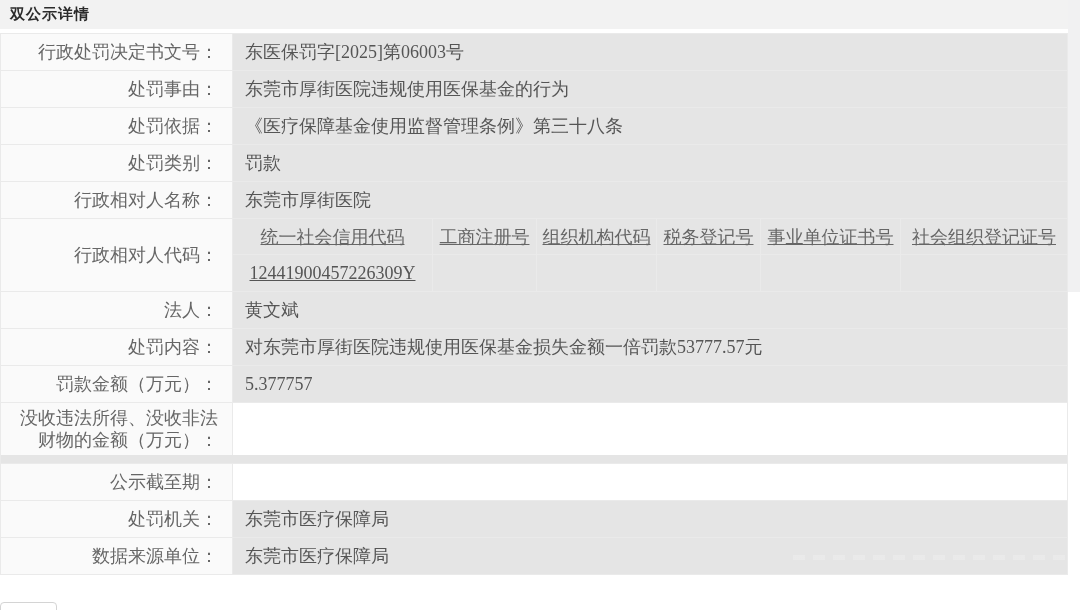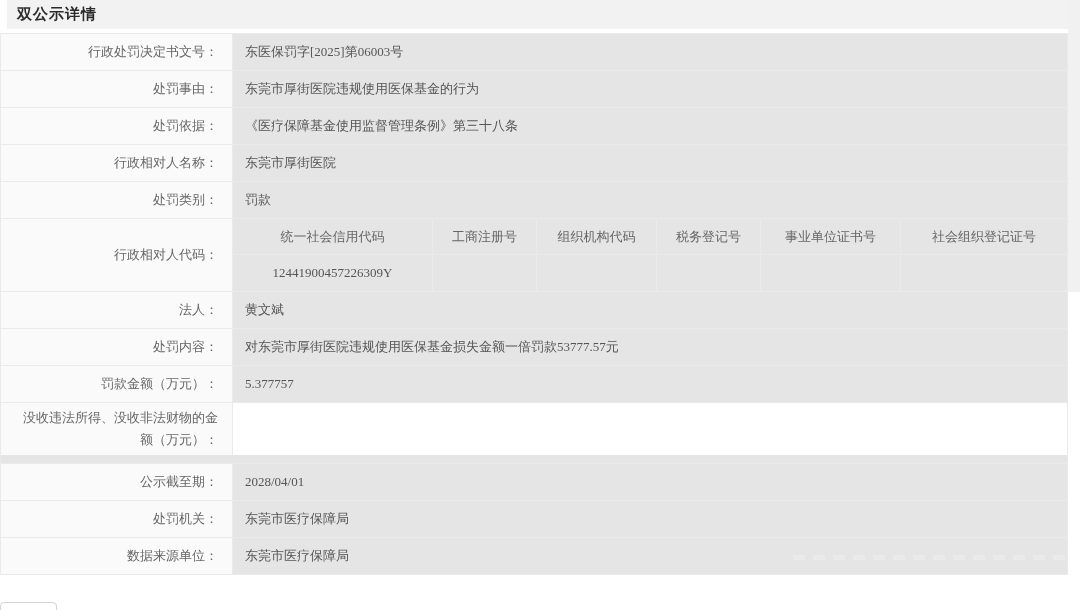--- a/index.html
+++ b/index.html
@@ -6,21 +6,21 @@
     margin: 0; padding: 0;
     width: 1080px; height: 610px;
     overflow: hidden;
     background: #ffffff;
     font-family: "Liberation Serif", "DejaVu Serif", serif;
   }
   .page { position: relative; width: 1080px; height: 610px; }
 
   
   .titlebar {
-    position: absolute; left: 7px; top: 0;
+    position: absolute; left: 0; top: 0;
     width: 1068px; height: 29px;
     background: #f2f2f2;
     box-sizing: border-box;
     display: flex; align-items: center;
   }
   .titlebar h1 {
     margin: 0; padding: 0 0 0 10px;
     font-family: "Liberation Sans", "DejaVu Sans", sans-serif;
     font-size: 15px; font-weight: bold; color: #2b2b2b;
     letter-spacing: 1px;
@@ -36,21 +36,21 @@
     width: 12px; height: 292px; background: #f1f1f2;
   }
 
   
   .detail-table {
     position: absolute; left: 0; top: 33px;
     width: 1068px;
     box-sizing: border-box;
     border: 1px solid #eaeaea;
     border-bottom: none;
-    font-size: 13px;
+    font-size: 18px;
   }
   .row {
     display: flex;
     border-bottom: 1px solid #eaeaea;
     min-height: 36px;
   }
   .row .label {
     width: 232px;
     box-sizing: border-box;
     background: #fafafa;
@@ -79,20 +79,21 @@
     display: grid;
     grid-template-columns: 200px 104px 120px 104px 140px 1fr;
     grid-auto-rows: 36px;
   }
   .code-grid .cell {
     display: flex; align-items: center; justify-content: center;
     color: #666666;
     border-right: 1px solid #eaeaea;
     box-sizing: border-box;
     text-align: center;
+    text-decoration: underline;
   }
   .code-grid .cell.head { border-bottom: 1px solid #eaeaea; }
   .code-grid .cell.last { border-right: none; }
   .code-grid .cell.val { color: #555555; }
 
   
   .watermark {
     position: absolute; left: 793px; top: 555px;
     width: 272px; height: 5px;
     background: repeating-linear-gradient(90deg,
@@ -135,27 +136,27 @@
       <div class="label">处罚事由：</div>
       <div class="value">东莞市厚街医院违规使用医保基金的行为</div>
     </div>
 
     <div class="row">
       <div class="label">处罚依据：</div>
       <div class="value">《医疗保障基金使用监督管理条例》第三十八条</div>
     </div>
 
     <div class="row">
+      <div class="label">处罚类别：</div>
+      <div class="value">罚款</div>
+    </div>
+
+    <div class="row">
       <div class="label">行政相对人名称：</div>
       <div class="value">东莞市厚街医院</div>
-    </div>
-
-    <div class="row">
-      <div class="label">处罚类别：</div>
-      <div class="value">罚款</div>
     </div>
 
     <div class="row code-row">
       <div class="label">行政相对人代码：</div>
       <div class="value">
         <div class="code-grid">
           <div class="cell head">统一社会信用代码</div>
           <div class="cell head">工商注册号</div>
           <div class="cell head">组织机构代码</div>
           <div class="cell head">税务登记号</div>
@@ -187,21 +188,20 @@
     </div>
 
     <div class="row h-tall">
       <div class="label">没收违法所得、没收非法财物的金额（万元）：</div>
       <div class="value"></div>
     </div>
 
 
     <div class="row">
       <div class="label">公示截至期：</div>
-      <div class="value">2028/04/01</div>
     </div>
 
     <div class="row">
       <div class="label">处罚机关：</div>
       <div class="value">东莞市医疗保障局</div>
     </div>
 
     <div class="row">
       <div class="label">数据来源单位：</div>
       <div class="value">东莞市医疗保障局</div>

